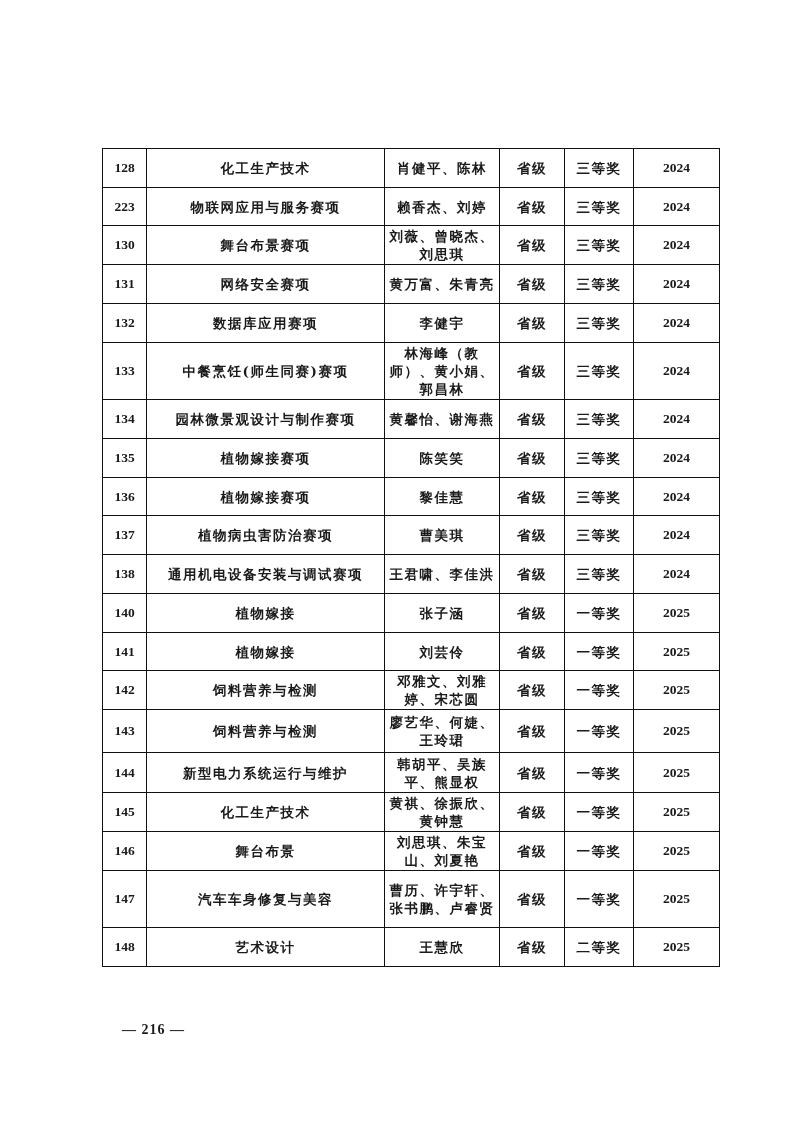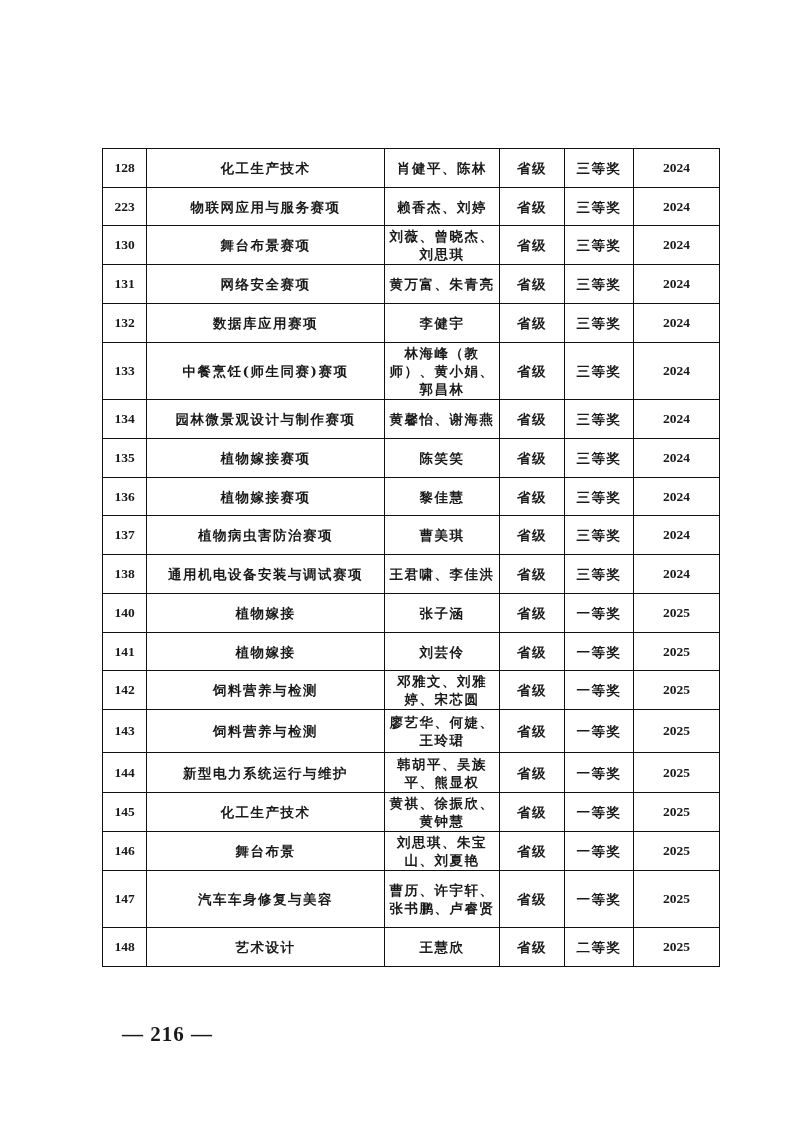--- a/index.html
+++ b/index.html
@@ -9,21 +9,21 @@
   table.awards { position: absolute; left: 102px; top: 132px; border-collapse: collapse;
                  table-layout: fixed; width: 612px; }
   table.awards td { border: 1.3px solid #111; text-align: center; vertical-align: middle;
                     font-size: 13.5px; line-height: 18px; padding: 0 3px; overflow: hidden; }
   td.c-no { width: 37px; font-family: "Liberation Serif", "DejaVu Serif", serif; font-size: 14px; }
   td.c-event { width: 231px; letter-spacing: 1.5px; }
   td.c-names { width: 108px; letter-spacing: 1.5px; padding: 0 10px; }
   td.c-level { width: 58px; letter-spacing: 1.5px; }
   td.c-prize { width: 62px; letter-spacing: 1.5px; }
   td.c-year { width: 79px; font-family: "Liberation Serif", "DejaVu Serif", serif; font-size: 14px; }
-  .page-num { position: absolute; left: 122px; top: 1006px; font-size: 21px;
+  .page-num { position: absolute; left: 122px; top: 1006px; font-size: 14px;
               font-family: "Liberation Serif", "DejaVu Serif", serif; letter-spacing: 1px; text-align: center; }
 </style>
 </head>
 <body>
 
 <div class="page">
   <table class="awards">
     <tbody id="tbody">
         <tr style="height: 39px;">
           <td class="c-no">128</td>

